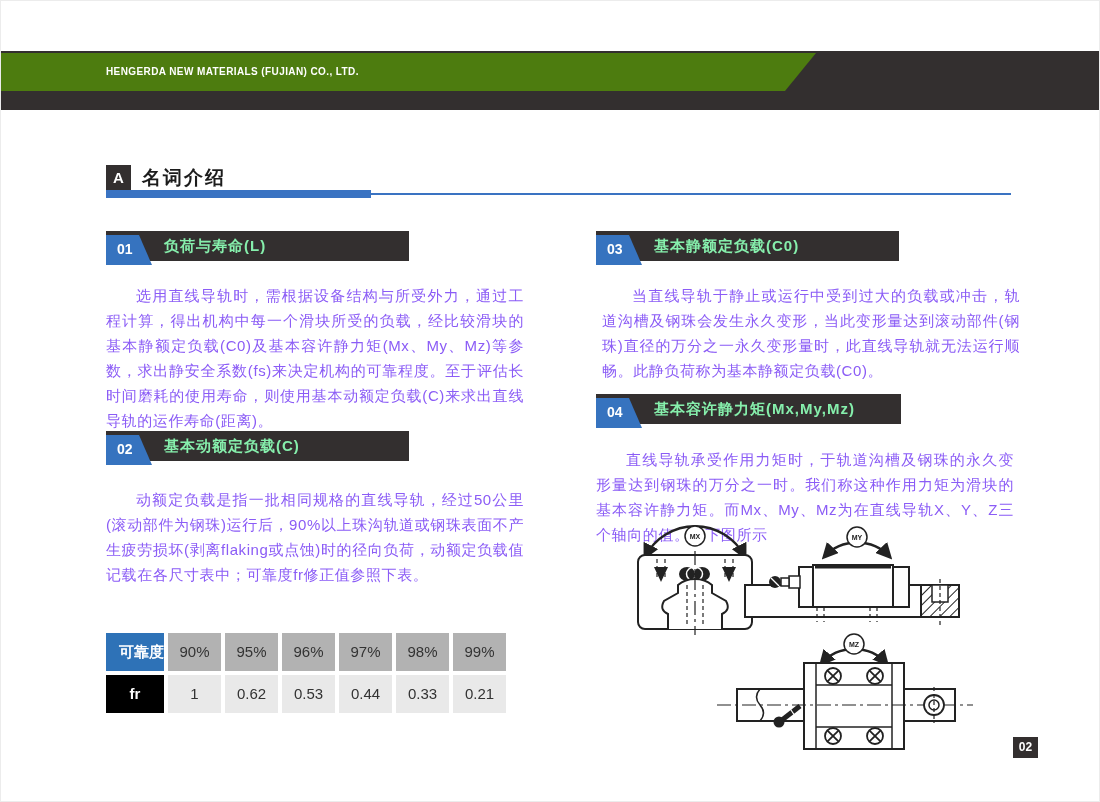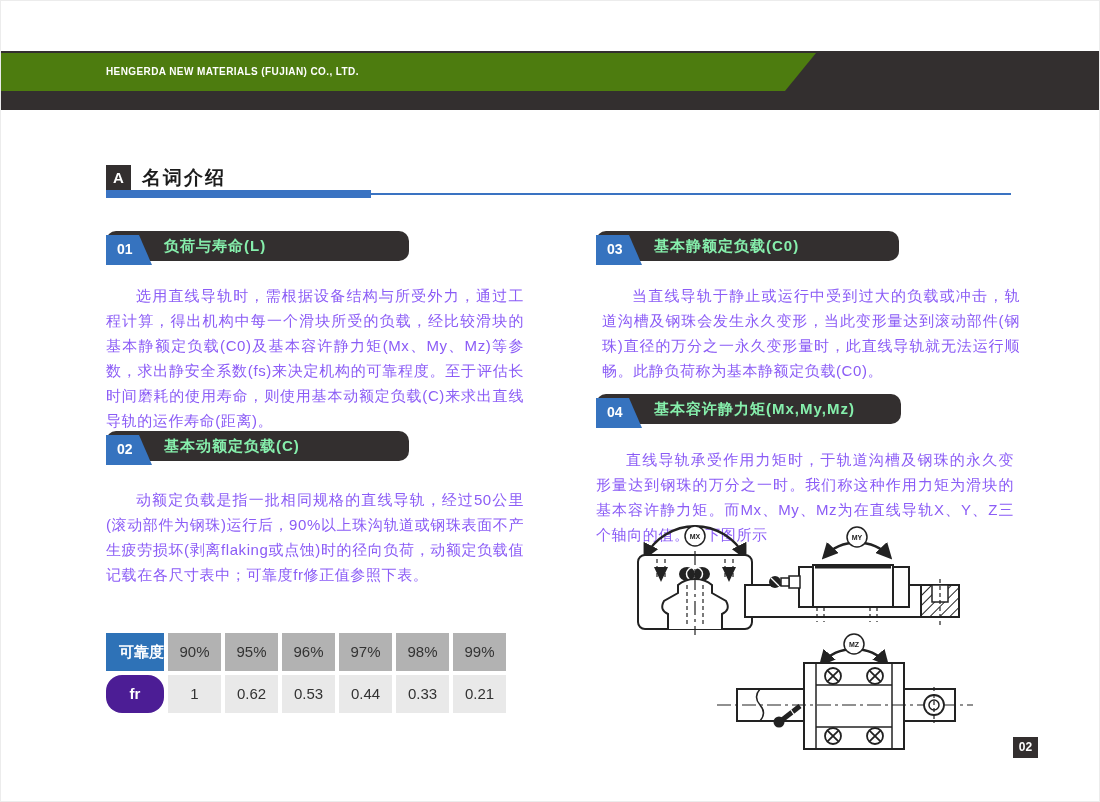--- a/index.html
+++ b/index.html
@@ -19,40 +19,40 @@
 
   
   .secA-badge { position:absolute; left:105px; top:164px; width:25px; height:25px; background:#332f2f;
                 color:#fff; font-size:15px; font-weight:bold; text-align:center; line-height:25px; }
   .secA-title { position:absolute; left:141px; top:163px; font-size:19px; font-weight:bold;
                 color:#1c1c1c; letter-spacing:2px; line-height:27px; }
   .rule-thick { position:absolute; left:105px; top:189px; width:265px; height:8px; background:#3a73c2; }
   .rule-thin  { position:absolute; left:370px; top:192px; width:640px; height:2px; background:#3a73c2; }
 
   
-  .blk { position:absolute; height:30px; background:#332f2f;border-radius:10px; }
+  .blk { position:absolute; height:30px; background:#332f2f; }
   .blk-num { position:absolute; left:0; top:4px; width:48px; height:30px; background:#3673bf;
              clip-path:polygon(0 0,33px 0,46px 100%,0 100%);
              color:#fff; font-size:14px; font-weight:bold; line-height:29px; padding-left:11px; }
   .blk-title { position:absolute; left:58px; top:0; height:30px; line-height:30px;
                color:#86efac; font-size:15px; font-weight:bold; letter-spacing:1px; }
 
   
   .para { position:absolute; width:418px; font-size:15px; line-height:25px; color:#8b5cf6;
           text-align:justify; text-indent:2em; letter-spacing:.6px; }
 
   
   .tbl { position:absolute; left:105px; top:632px; width:403px; }
   .trow { display:flex; margin-bottom:4px; }
   .tc { height:38px; line-height:38px; text-align:center; font-size:15px; margin-right:4px; }
   .tc:last-child { margin-right:0; }
   .tc.c0 { width:58px; }
   .tc.cn { width:53px; }
   .hdrc { background:#2e72b7; color:#fff; font-weight:bold;text-align:right; }
-  .frc  { background:#4c1d95; color:#fff; font-weight:bold;border-radius:16px; }
+  .frc  { background:#000000; color:#fff; font-weight:bold; }
   .gray { background:#b2b2b2; color:#333; }
   .lite { background:#e9e9e9; color:#333; }
 
   
   .diagrams { position:absolute; left:620px; top:518px; }
   .ln2  { fill:#fff; stroke:#222; stroke-width:2; }
   .ln15 { fill:#fff; stroke:#222; stroke-width:1.5; }
   .arc  { fill:none; stroke:#222; stroke-width:2.5; }
   .dash { stroke:#222; stroke-width:1.2; stroke-dasharray:4 3; fill:none; }
   .dashdot { stroke:#222; stroke-width:1.2; stroke-dasharray:14 4 3 4; fill:none; }

